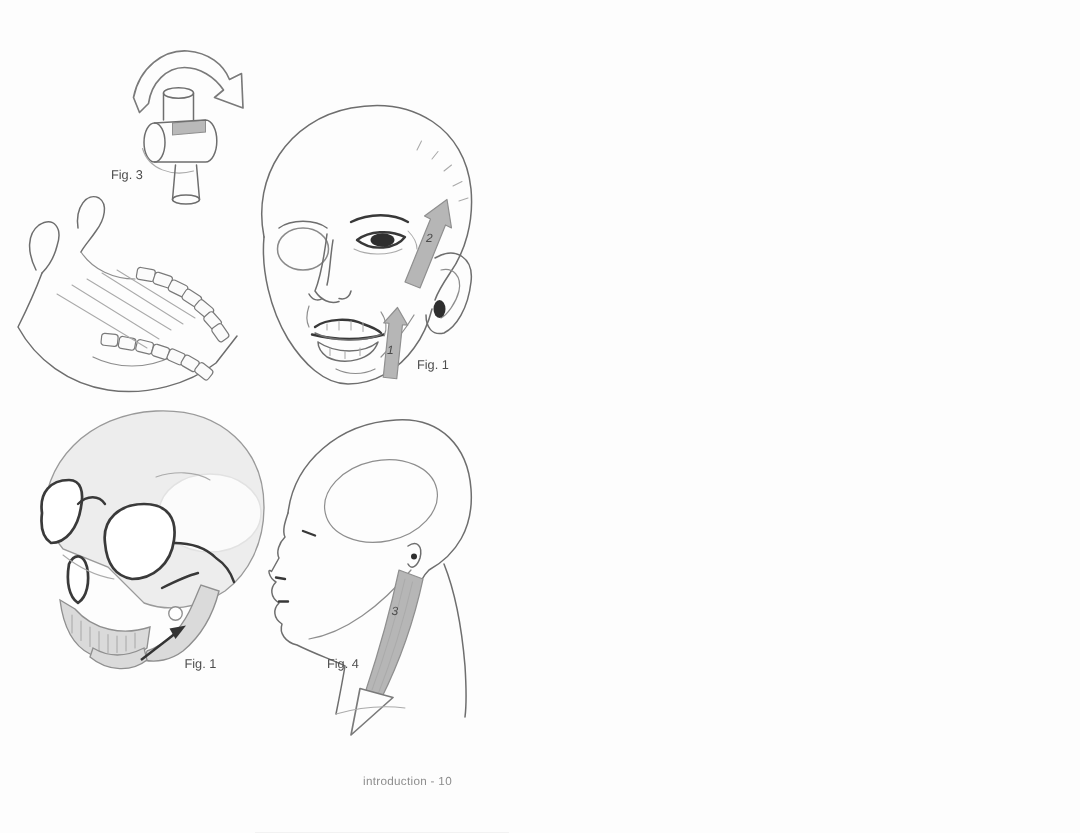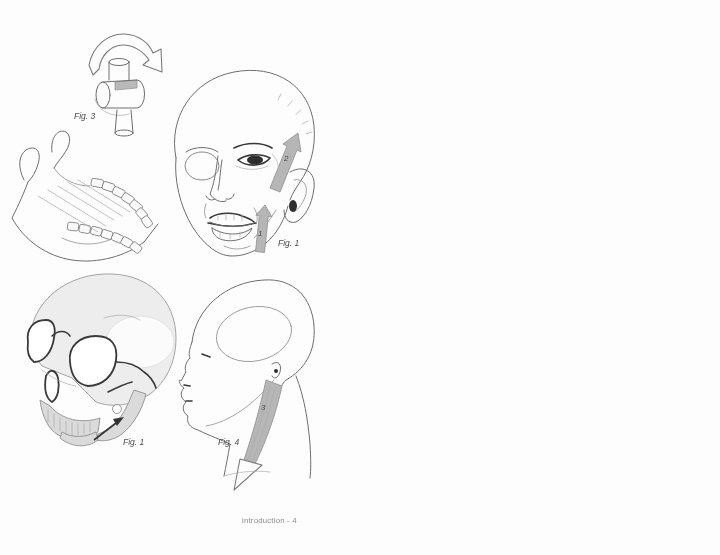--- a/index.html
+++ b/index.html
@@ -2,21 +2,21 @@
 <html><head>
 <meta charset="utf-8">
 <style>
   html,body{margin:0;padding:0;background:#e9e9e9;}
   .spread{position:relative;width:720px;height:555px;background:#fdfdfd;overflow:hidden;
           font-family:"Liberation Sans",sans-serif;}
   .page{position:absolute;top:0;height:555px;}
   .page-left{left:0;width:360px;}
   .page-right{left:360px;width:360px;}
   .fig{position:absolute;}
-  .figlab{position:absolute;font-style:italic;font-size:8.5px;color:#4d4d4d;white-space:nowrap;text-align:center;}
+  .figlab{position:absolute;font-size:8.5px;color:#4d4d4d;white-space:nowrap;text-align:center;}
   .footer{position:absolute;font-size:7.8px;color:#8d8d8d;letter-spacing:.2px;white-space:nowrap;}
   
   .s1{fill:none;stroke:#6e6e6e;stroke-width:1;stroke-linecap:round;stroke-linejoin:round;}
   .s1t{fill:none;stroke:#8e8e8e;stroke-width:.8;stroke-linecap:round;stroke-linejoin:round;}
   .s2{fill:none;stroke:#aaaaaa;stroke-width:.7;stroke-linecap:round;stroke-linejoin:round;}
   .s3{fill:none;stroke:#383838;stroke-width:1.6;stroke-linecap:round;stroke-linejoin:round;}
   .fillL{fill:#ededed;stroke:#9a9a9a;stroke-width:.9;}
   .fillM{fill:#dadada;stroke:#8f8f8f;stroke-width:.9;}
   .wht{fill:#fff;stroke:#3a3a3a;stroke-width:1.8;stroke-linejoin:round;}
   .arrow{fill:#b6b6b6;stroke:#8f8f8f;stroke-width:.8;stroke-linejoin:round;}
@@ -130,21 +130,21 @@
       <path class="s1" d="M94,100 C100,96 104,100 102,108 C100,114 96,116 94,112"></path>
       <circle class="dk" cx="98" cy="107" r="2"></circle>
       <path class="arrow" d="M88,116 L104,122 C98,150 88,178 76,202 L66,196 C74,172 82,144 88,116 Z"></path>
       <path class="s2" d="M92,122 C86,148 78,174 70,196 M97,124 C91,150 83,176 74,199"></path>
       <polygon class="harrow" points="84,201 56,226 62,195"></polygon>
       <path class="s2" d="M46,212 C60,208 76,206 92,208"></path>
       <text class="num" x="83" y="146">3</text>
     </svg>
     <span class="figlab" style="left:218px;top:437px;">Fig. 4</span>
 
-    <div class="footer" style="left:242px;top:516px;">introduction - 4</div>
+    <div class="footer" style="left:242px;top:516px;">introduction - 10</div>
   </div>
 
   <div class="page page-right">
 
     
     
     
 
     
     

